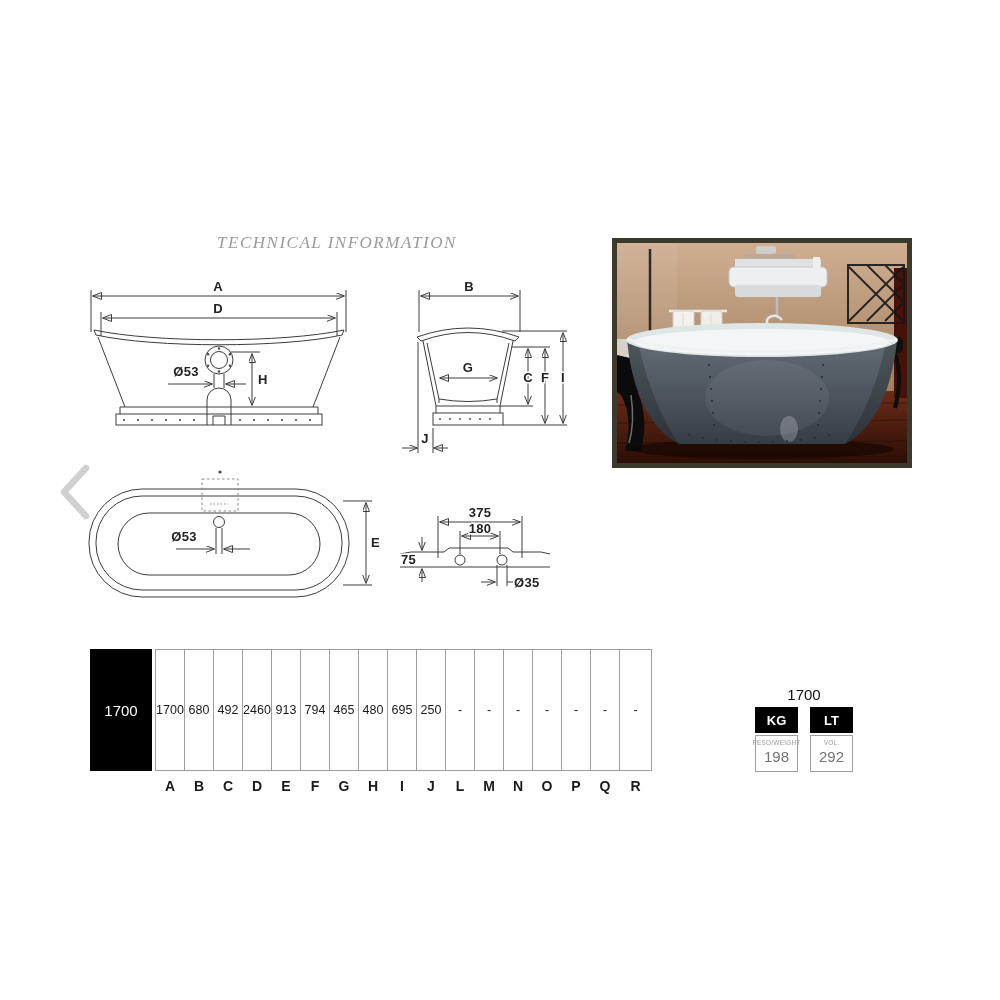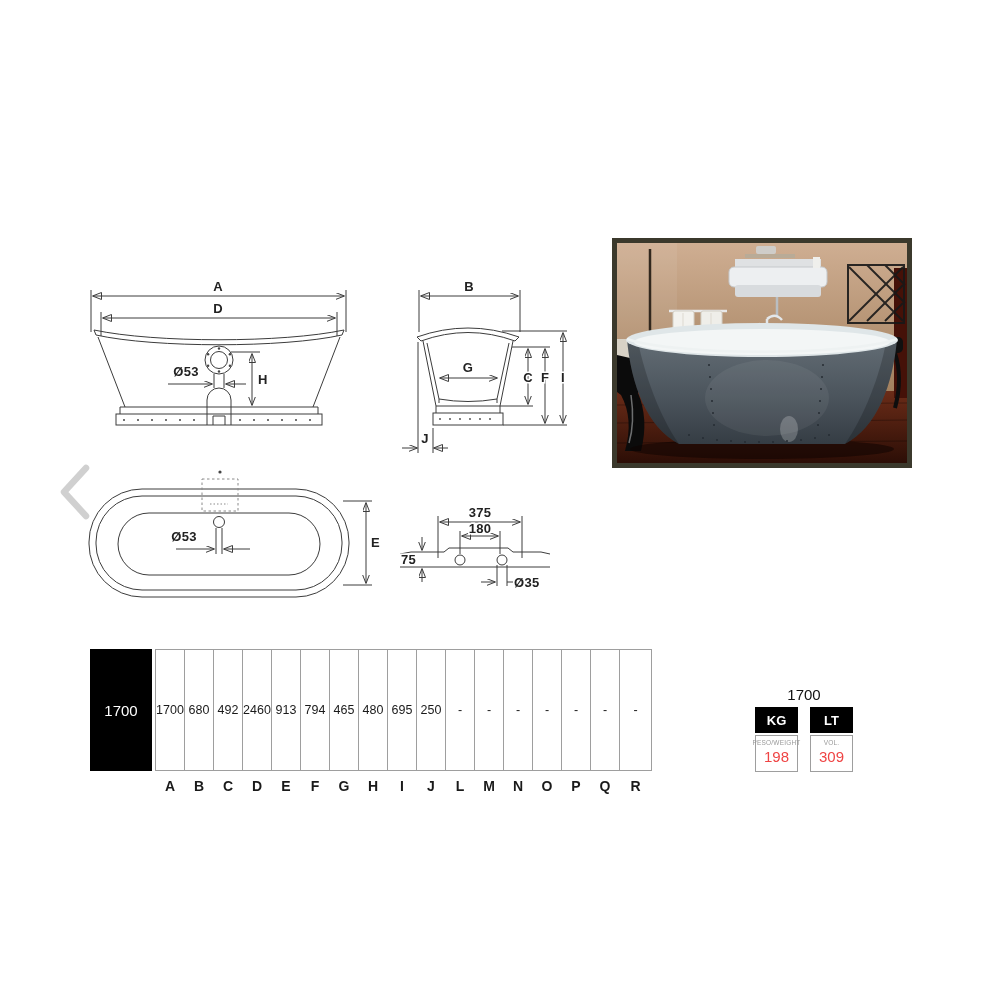--- a/index.html
+++ b/index.html
@@ -62,27 +62,28 @@
   .spec-col { width:43px;text-align:center; }
   .spec-head {
     height:26px; background:#000; color:#fff; font-weight:bold; font-size:13px;
     display:flex; align-items:center; justify-content:center;
   }
   .spec-body {
     margin-top:2px; height:37px; border:1px solid #9e9e9e; background:#fff;
     display:flex; flex-direction:column; align-items:center;
   }
   .spec-label { font-size:6.5px; color:#999; margin-top:3px; letter-spacing:0.2px; white-space:nowrap; }
-  .spec-value { font-size:15px; color:#ef4444; margin-top:2px; }
+  .spec-value { font-size:15px; color:#737373; margin-top:2px; }
 </style>
 </head>
 <body>
 
 <div class="page">
 
+  <div class="tech-title">TECHNICAL INFORMATION</div>
 
   <svg class="carousel-prev" viewBox="0 0 36 56">
     <polyline points="28,4 6,28 28,52" fill="none" stroke="#d0d0d0" stroke-width="6.5" stroke-linecap="round" stroke-linejoin="round"></polyline>
   </svg>
 
   <svg class="tech" width="560" height="345" viewBox="0 0 560 345">
     <defs>
       <marker id="ah" markerWidth="10" markerHeight="8" refX="8.5" refY="3.5" orient="auto-start-reverse" markerUnits="userSpaceOnUse">
         <path d="M0,0 L9,3.5 L0,7 Z" fill="#3c3c3c" stroke="none"></path>
       </marker>
@@ -424,19 +425,19 @@
         <div class="spec-head">KG</div>
         <div class="spec-body">
           <div class="spec-label">PESO/WEIGHT</div>
           <div class="spec-value">198</div>
         </div>
       </div>
       <div class="spec-col">
         <div class="spec-head">LT</div>
         <div class="spec-body">
           <div class="spec-label">VOL.</div>
-          <div class="spec-value">309</div>
+          <div class="spec-value">292</div>
         </div>
       </div>
     </div>
   </div>
 
 </div>
 
 </body></html>

